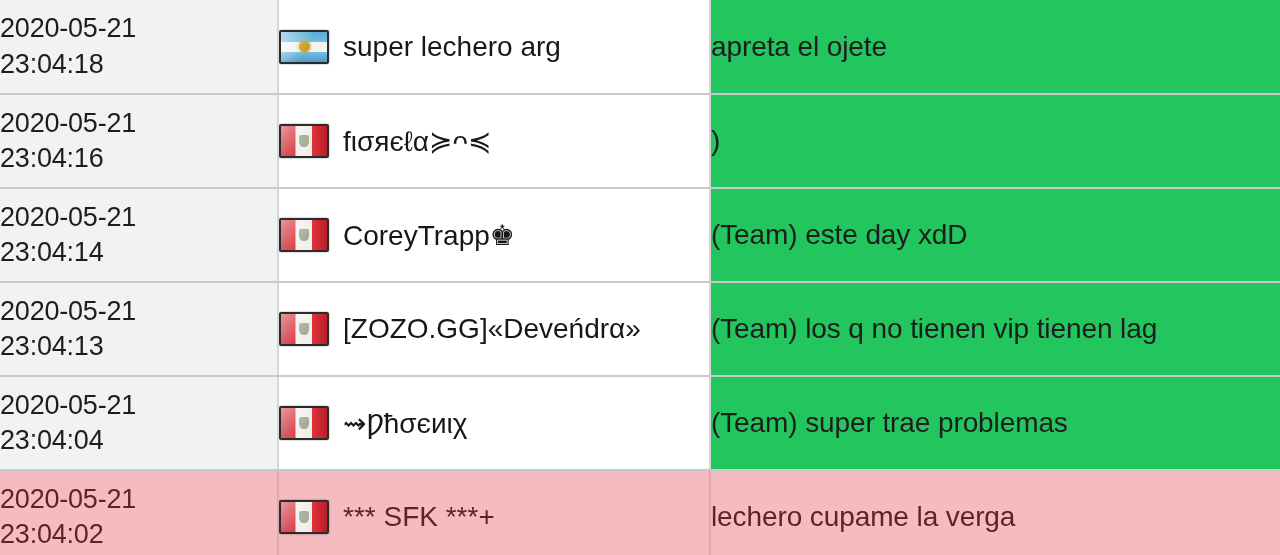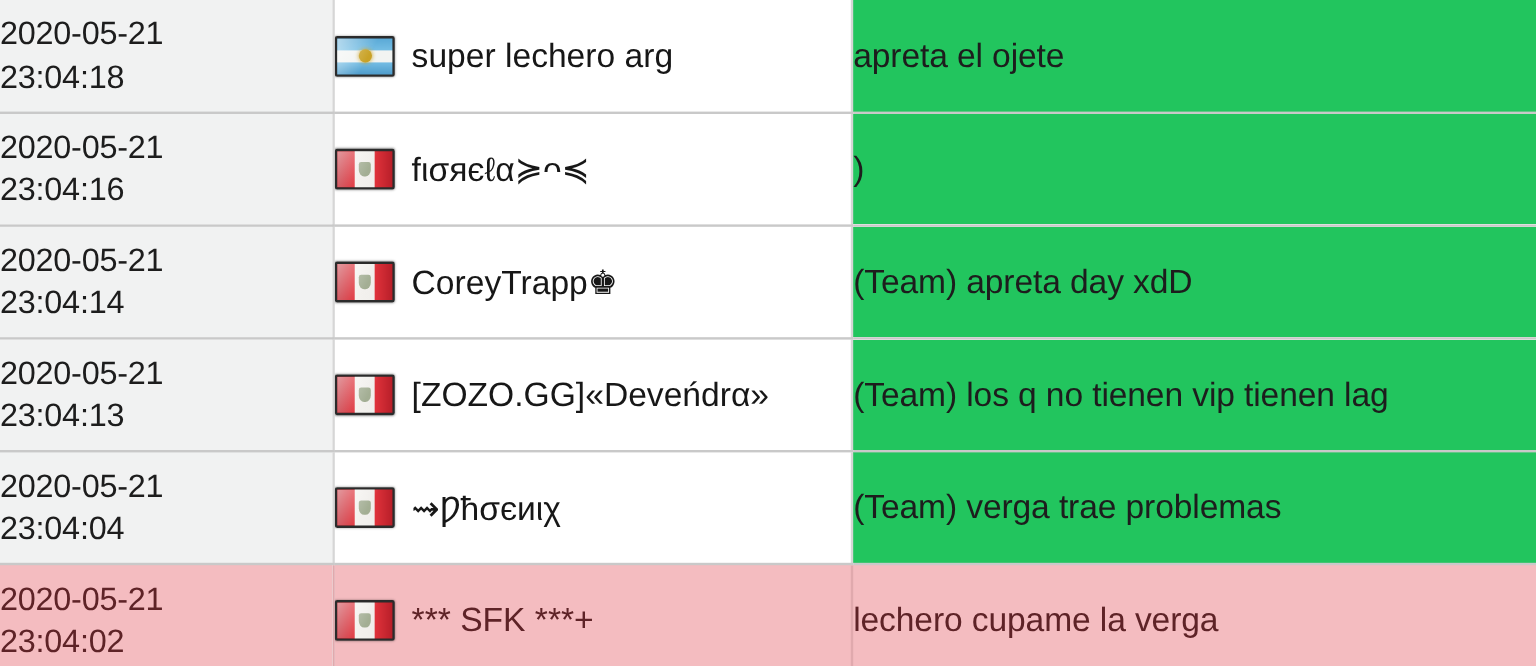--- a/index.html
+++ b/index.html
@@ -190,21 +190,21 @@
         <span class="timestamp-time">23:04:14</span>
       </td>
       <td class="cell-player">
         <div class="player-inner">
           <span class="flag flag-pe">
               <span class="emblem"></span>
             </span>
           <span class="player-name">CoreyTrapp♚</span>
         </div>
       </td>
-      <td class="cell-message">(Team) apreta day xdD</td>
+      <td class="cell-message">(Team) este day xdD</td>
     </tr>
 
     <tr>
       <td class="cell-time">
         <span class="timestamp-date">2020-05-21</span>
         <span class="timestamp-time">23:04:13</span>
       </td>
       <td class="cell-player">
         <div class="player-inner">
           <span class="flag flag-pe">
@@ -222,21 +222,21 @@
         <span class="timestamp-time">23:04:04</span>
       </td>
       <td class="cell-player">
         <div class="player-inner">
           <span class="flag flag-pe">
               <span class="emblem"></span>
             </span>
           <span class="player-name">⇝Ƿħσєиιχ</span>
         </div>
       </td>
-      <td class="cell-message">(Team) verga trae problemas</td>
+      <td class="cell-message">(Team) super trae problemas</td>
     </tr>
 
     <tr class="row-highlight">
       <td class="cell-time">
         <span class="timestamp-date">2020-05-21</span>
         <span class="timestamp-time">23:04:02</span>
       </td>
       <td class="cell-player">
         <div class="player-inner">
           <span class="flag flag-pe">

